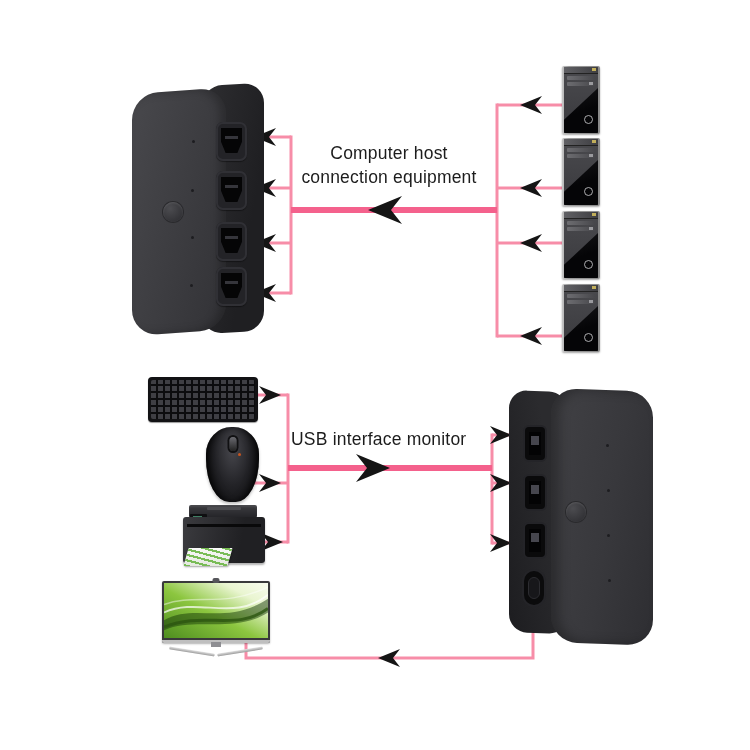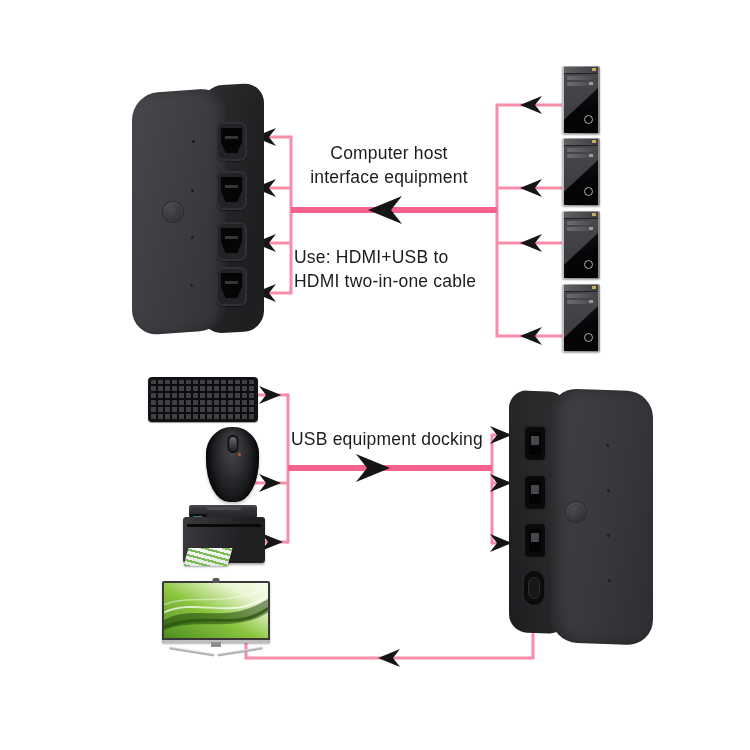--- a/index.html
+++ b/index.html
@@ -247,24 +247,22 @@
         <div class="tw-bays">
           <i></i>
           <i></i>
         </div>
         <div class="tw-black"></div>
         <div class="tw-power"></div>
       </div>
   </div>
 
   <div class="label label-host">Computer host
-interface equipment</div>
-  <div class="label label-use">Use: HDMI+USB to
-HDMI two-in-one cable</div>
-  <div class="label label-usb">USB equipment docking</div>
+connection equipment</div>
+  <div class="label label-usb">USB interface monitor</div>
 
   <div class="keyboard">
       <div class="kb-keys"></div>
     </div>
 
   <div class="mouse">
     <div class="mouse-wheel"></div>
     <div class="mouse-dot"></div>
   </div>
 

